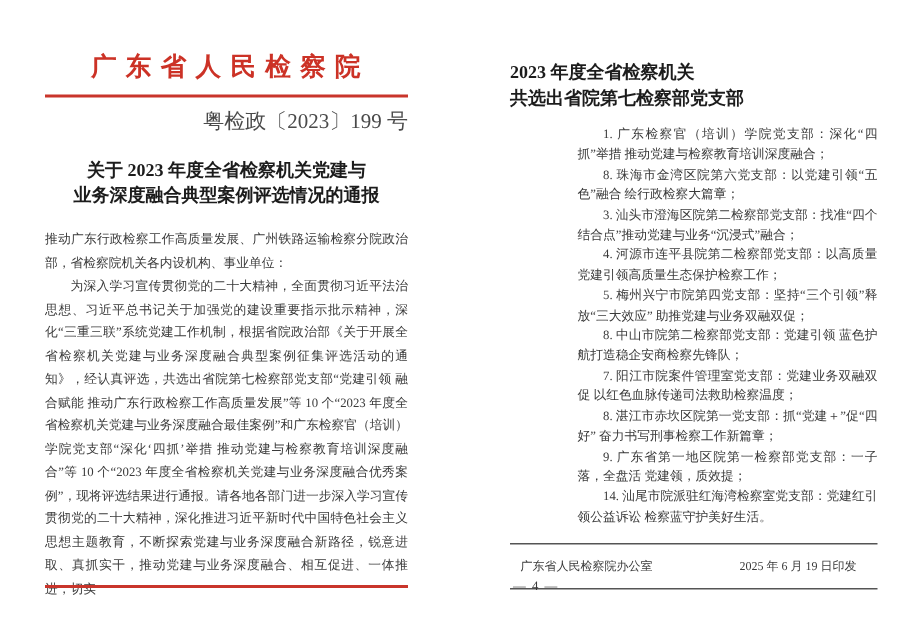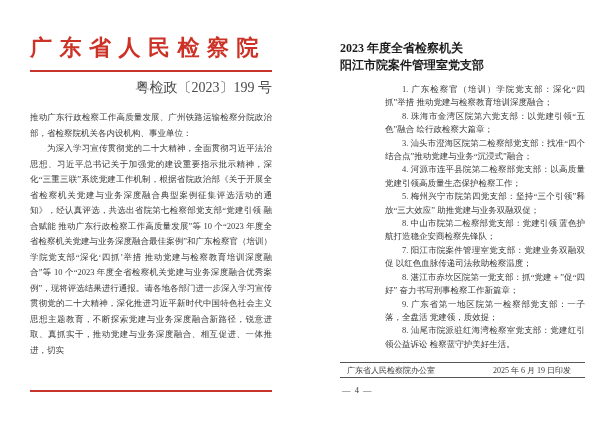--- a/index.html
+++ b/index.html
@@ -14,22 +14,23 @@
     overflow: hidden;
     font-family: "Liberation Serif", "DejaVu Serif", serif;
     color: #383838;
   }
   .sheet { position: absolute; top: 0; bottom: 0; }
 
   
   .left-page  { left: 30px;  width: 242px; }
   .agency-name {
     margin-top: 33px;
+    text-align: center;
     color: #cc3226;
-    font-size: 22px;
+    font-size: 17px;
     font-weight: bold;
     letter-spacing: 1px;
     white-space: nowrap;
   }
   .red-rule-top {
     height: 2px;
     background: #c9352b;
     margin-top: 7px;
   }
   .doc-number {
@@ -82,21 +83,21 @@
     margin-left: 45px;
   }
   .case-list p { margin: 0; text-indent: 2em; }
   .print-footer {
     position: absolute;
     left: 0;
     top: 362px;
     width: 245px;
     border-top: 1px solid #555;
     border-bottom: 1px solid #555;
-    height: 16px;
+    height: 31px;
     box-sizing: border-box;
     display: flex;
     align-items: center;
     justify-content: space-between;
     padding: 0 14px 0 7px;
     font-size: 8px;
     color: #3a3a3a;
   }
   .page-number {
     position: absolute;
@@ -110,46 +111,50 @@
 </head>
 <body>
 
 <div class="sheet left-page">
   <div class="agency-name">广 东 省 人 民 检 察 院</div>
 
   <div class="red-rule-top"></div>
 
   <div class="doc-number">粤检政〔2023〕199 号</div>
 
+  <div class="notice-title">
+    <div>关于 2023 年度全省检察机关党建与</div>
+    <div>业务深度融合典型案例评选情况的通报</div>
+  </div>
 
   <div class="left-body">
     <p>推动广东行政检察工作高质量发展、广州铁路运输检察分院政治部，省检察院机关各内设机构、事业单位：</p>
     <p class="indented">为深入学习宣传贯彻党的二十大精神，全面贯彻习近平法治思想、习近平总书记关于加强党的建设重要指示批示精神，深化“三重三联”系统党建工作机制，根据省院政治部《关于开展全省检察机关党建与业务深度融合典型案例征集评选活动的通知》，经认真评选，共选出省院第七检察部党支部“党建引领 融合赋能 推动广东行政检察工作高质量发展”等 10 个“2023 年度全省检察机关党建与业务深度融合最佳案例”和广东检察官（培训）学院党支部“深化‘四抓’举措 推动党建与检察教育培训深度融合”等 10 个“2023 年度全省检察机关党建与业务深度融合优秀案例”，现将评选结果进行通报。请各地各部门进一步深入学习宣传贯彻党的二十大精神，深化推进习近平新时代中国特色社会主义思想主题教育，不断探索党建与业务深度融合新路径，锐意进取、真抓实干，推动党建与业务深度融合、相互促进、一体推进，切实</p>
   </div>
 
   <div class="red-rule-bottom"></div>
 </div>
 
 <div class="sheet right-page">
   <div class="case-title">
     <div>2023 年度全省检察机关</div>
-    <div>阳江市院案件管理室党支部</div>
+    <div>共选出省院第七检察部党支部</div>
   </div>
 
   <div class="case-list">
     <p>1. 广东检察官（培训）学院党支部：深化“四抓”举措 推动党建与检察教育培训深度融合；</p>
     <p>8. 珠海市金湾区院第六党支部：以党建引领“五色”融合 绘行政检察大篇章；</p>
     <p>3. 汕头市澄海区院第二检察部党支部：找准“四个结合点”推动党建与业务“沉浸式”融合；</p>
     <p>4. 河源市连平县院第二检察部党支部：以高质量党建引领高质量生态保护检察工作；</p>
     <p>5. 梅州兴宁市院第四党支部：坚持“三个引领”释放“三大效应” 助推党建与业务双融双促；</p>
     <p>8. 中山市院第二检察部党支部：党建引领 蓝色护航打造稳企安商检察先锋队；</p>
     <p>7. 阳江市院案件管理室党支部：党建业务双融双促 以红色血脉传递司法救助检察温度；</p>
     <p>8. 湛江市赤坎区院第一党支部：抓“党建＋”促“四好” 奋力书写刑事检察工作新篇章；</p>
     <p>9. 广东省第一地区院第一检察部党支部：一子落，全盘活 党建领，质效提；</p>
-    <p>8. 汕尾市院派驻红海湾检察室党支部：党建红引领公益诉讼 检察蓝守护美好生活。</p>
+    <p>14. 汕尾市院派驻红海湾检察室党支部：党建红引领公益诉讼 检察蓝守护美好生活。</p>
   </div>
 
   <div class="print-footer">
     <span>广东省人民检察院办公室</span>
     <span>2025 年 6 月 19 日印发</span>
   </div>
 
   <div class="page-number">— 4 —</div>
 </div>
 

